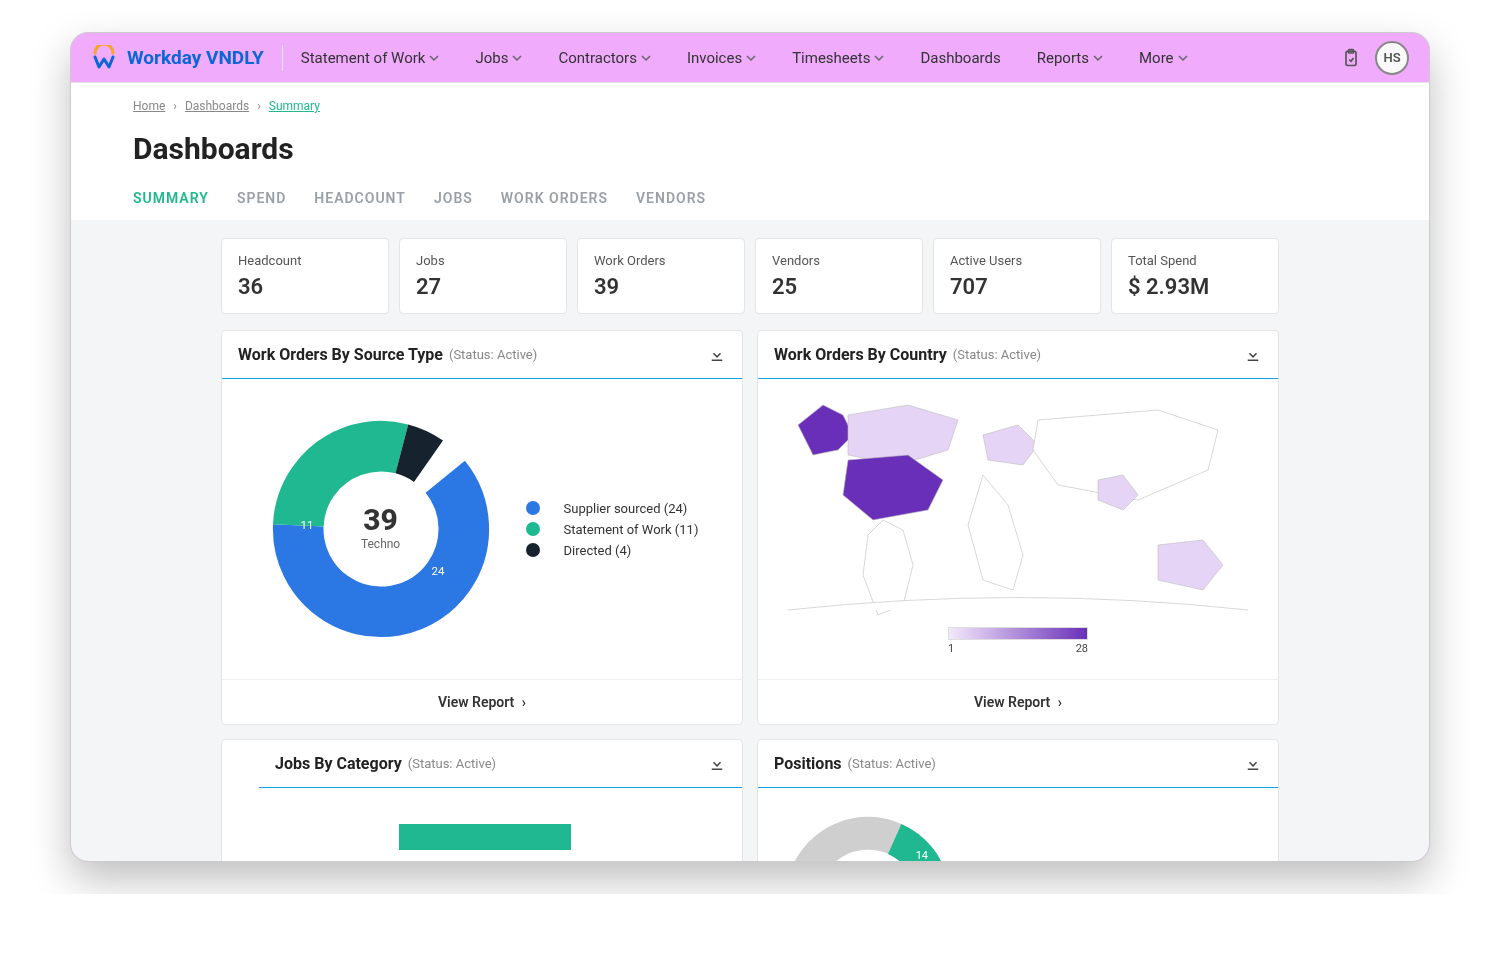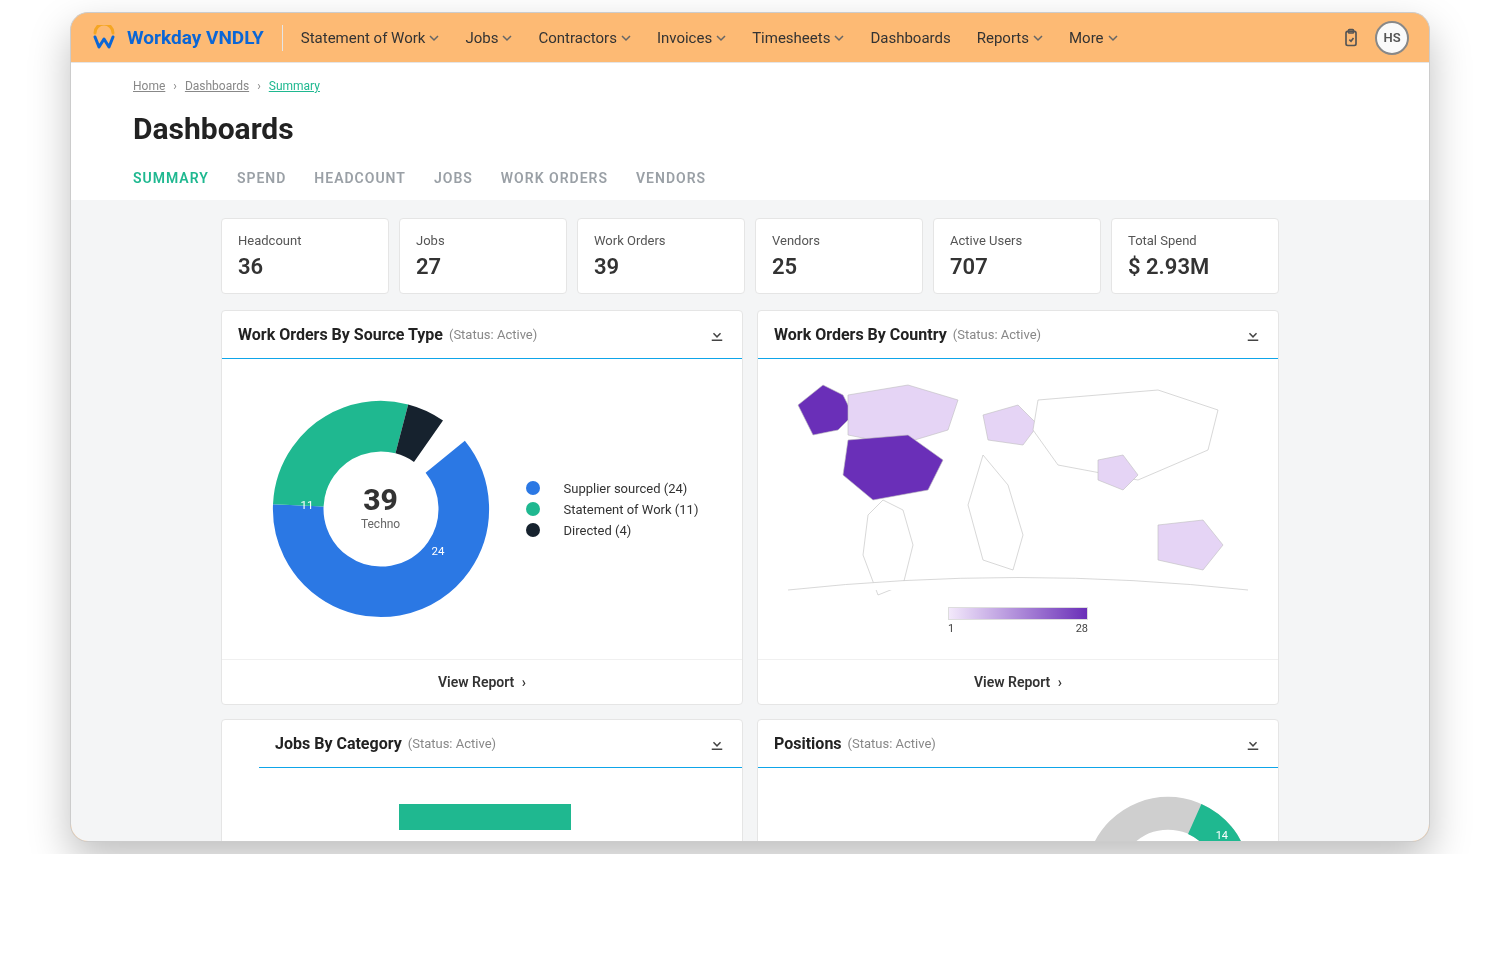--- a/index.html
+++ b/index.html
@@ -1,22 +1,22 @@
 <!DOCTYPE html>
 <html><head>
 <meta charset="utf-8">
 <style>
   * { box-sizing: border-box; margin: 0; padding: 0; }
   body { font-family: -apple-system, BlinkMacSystemFont, "Segoe UI", Roboto, Arial, sans-serif; background: #fff; color: #333; }
-  .frame { width: 1360px; height: 830px; margin: 12px auto; border: 1px solid #ccc; border-radius: 18px; overflow: hidden; box-shadow: 0 18px 40px rgba(0,0,0,0.25); background: #fdba74; display: flex; flex-direction: column; }
+  .frame { width: 1360px; height: 830px; margin: 32px auto; border: 1px solid #ccc; border-radius: 18px; overflow: hidden; box-shadow: 0 18px 40px rgba(0,0,0,0.25); background: #f0abfc; display: flex; flex-direction: column; }
   .topnav { display: flex; align-items: center; height: 50px; padding: 0 20px; border-bottom: 1px solid #e5e5e5; flex-shrink: 0; }
   .logo-block { display: flex; align-items: center; gap: 10px; padding-right: 18px; border-right: 1px solid #e5e5e5; margin-right: 18px; }
   .logo-icon { width: 26px; height: 26px; position: relative; }
   .brand { color: #0b66d6; font-weight: 700; font-size: 19px; }
-  .navitems { display: flex; align-items: center; gap: 26px; font-size: 15px; color: #333; }
+  .navitems { display: flex; align-items: center; gap: 36px; font-size: 15px; color: #333; }
   .navitem { display: flex; align-items: center; gap: 4px; cursor: pointer; }
   .chev { width: 10px; height: 10px; }
   .nav-right { margin-left: auto; display: flex; align-items: center; gap: 14px; }
   .clip-icon { width: 20px; height: 20px; color: #555; }
   .avatar { width: 34px; height: 34px; border-radius: 50%; border: 2px solid #888; display: flex; align-items: center; justify-content: center; font-size: 13px; font-weight: 600; color: #555; background: #fafafa; }
 
   .body-scroll { flex: 1; overflow: auto; background: #f4f5f6; }
   .crumb-bar { background: #fff; padding: 16px 150px 0 62px; }
   .breadcrumbs { font-size: 12px; color: #888; display: flex; gap: 8px; align-items: center; }
   .breadcrumbs a { color: #888; text-decoration: underline; cursor: pointer; }
@@ -62,21 +62,21 @@
 
   
   .bar-wrap { padding: 28px 20px 10px 20px; }
   .bar-row { display: flex; align-items: center; gap: 10px; margin: 8px 0; font-size: 12px; }
   .bar-lbl { width: 110px; text-align: right; color: #333; white-space: nowrap; overflow: hidden; text-overflow: ellipsis; }
   .bar-track { flex: 1; position: relative; height: 26px; }
   .bar-fill { height: 100%; background: #1fb890; }
   .bar-val { font-size: 12px; color: #333; }
 
   
-  .pos-wrap { display:flex; justify-content:flex-end; padding-top:16px; }
+  .pos-wrap { display:flex; justify-content:flex-start; padding-top:16px; }
 </style>
 </head>
 <body>
 
 <div class="frame">
 
   <div class="topnav">
     <div class="logo-block">
       <span class="logo-icon">
         <svg viewBox="0 0 26 26">

